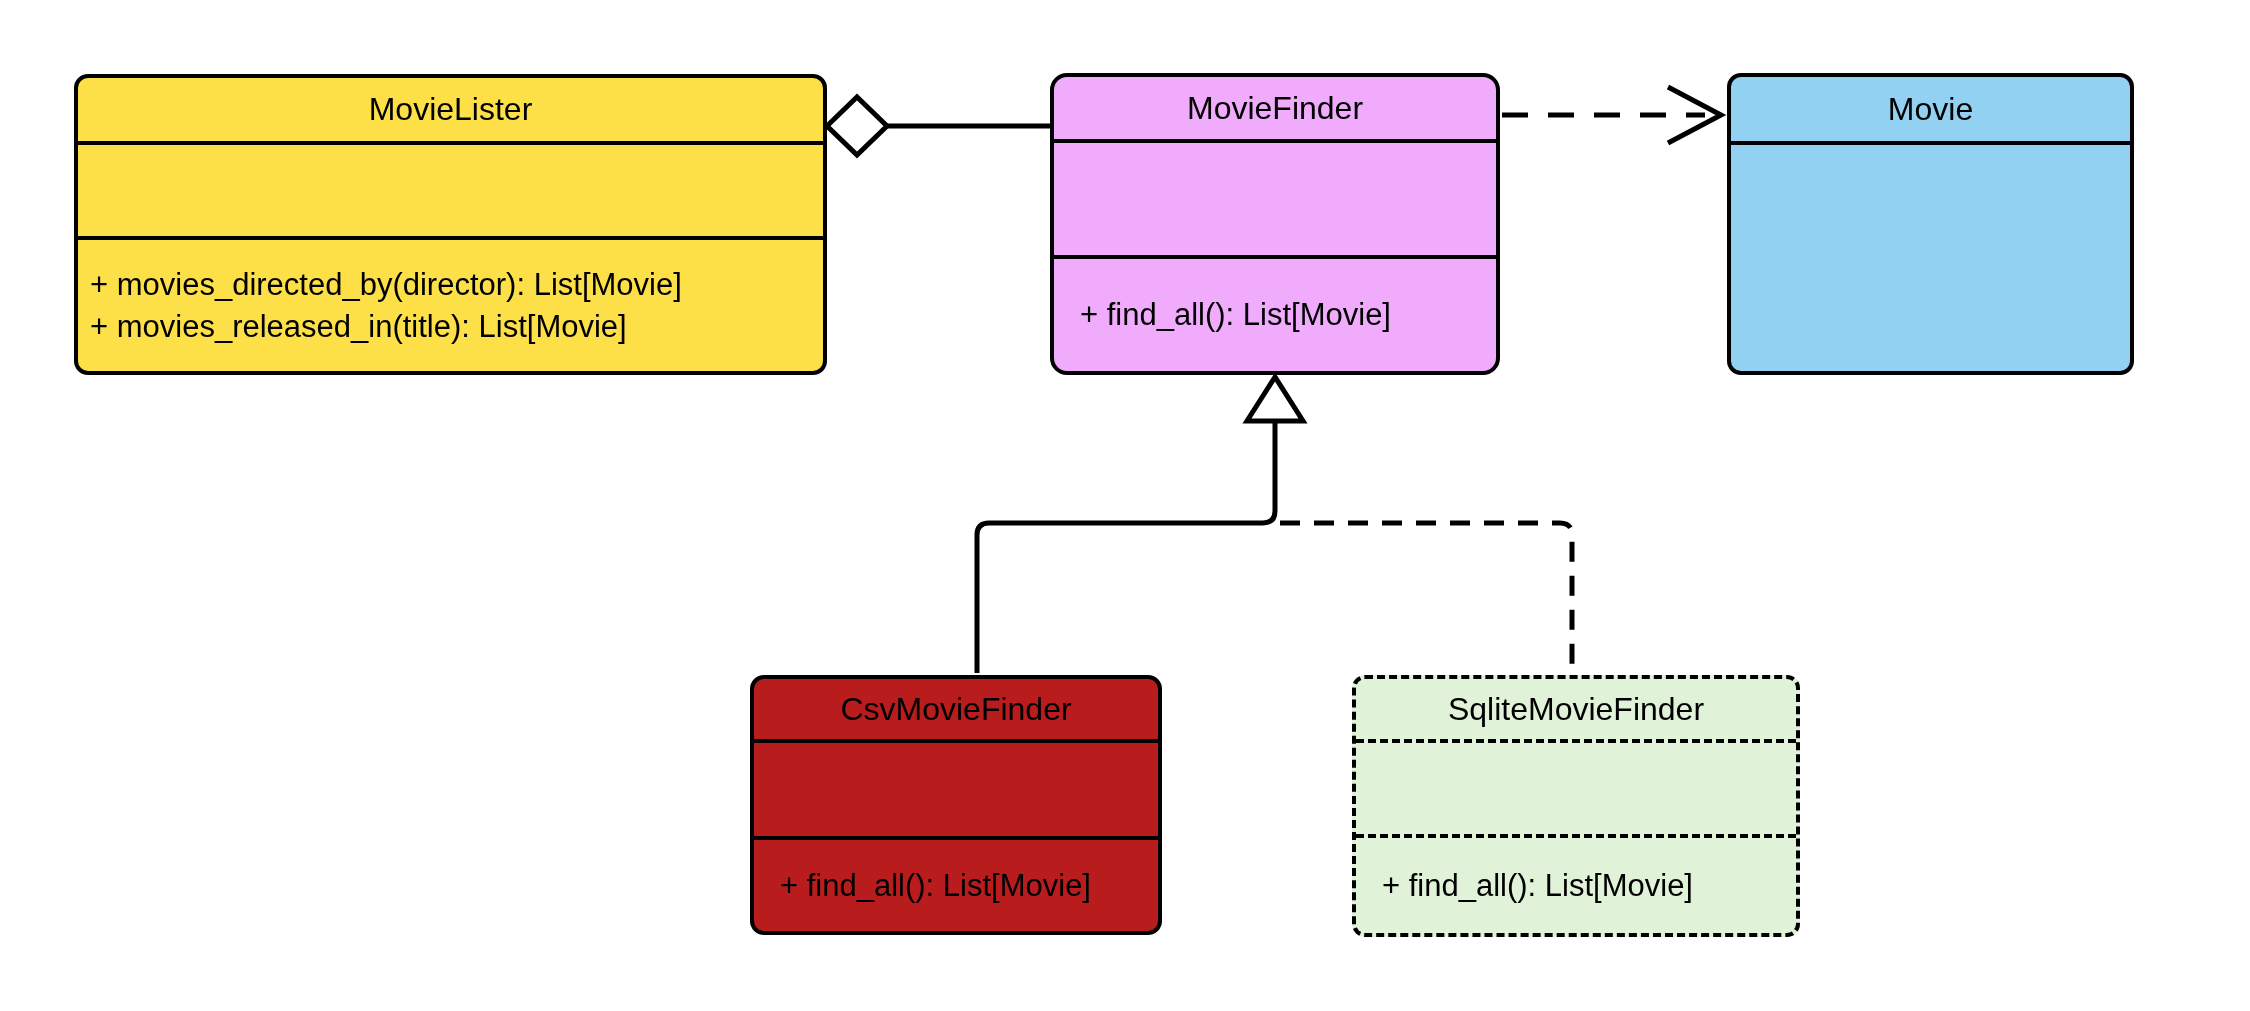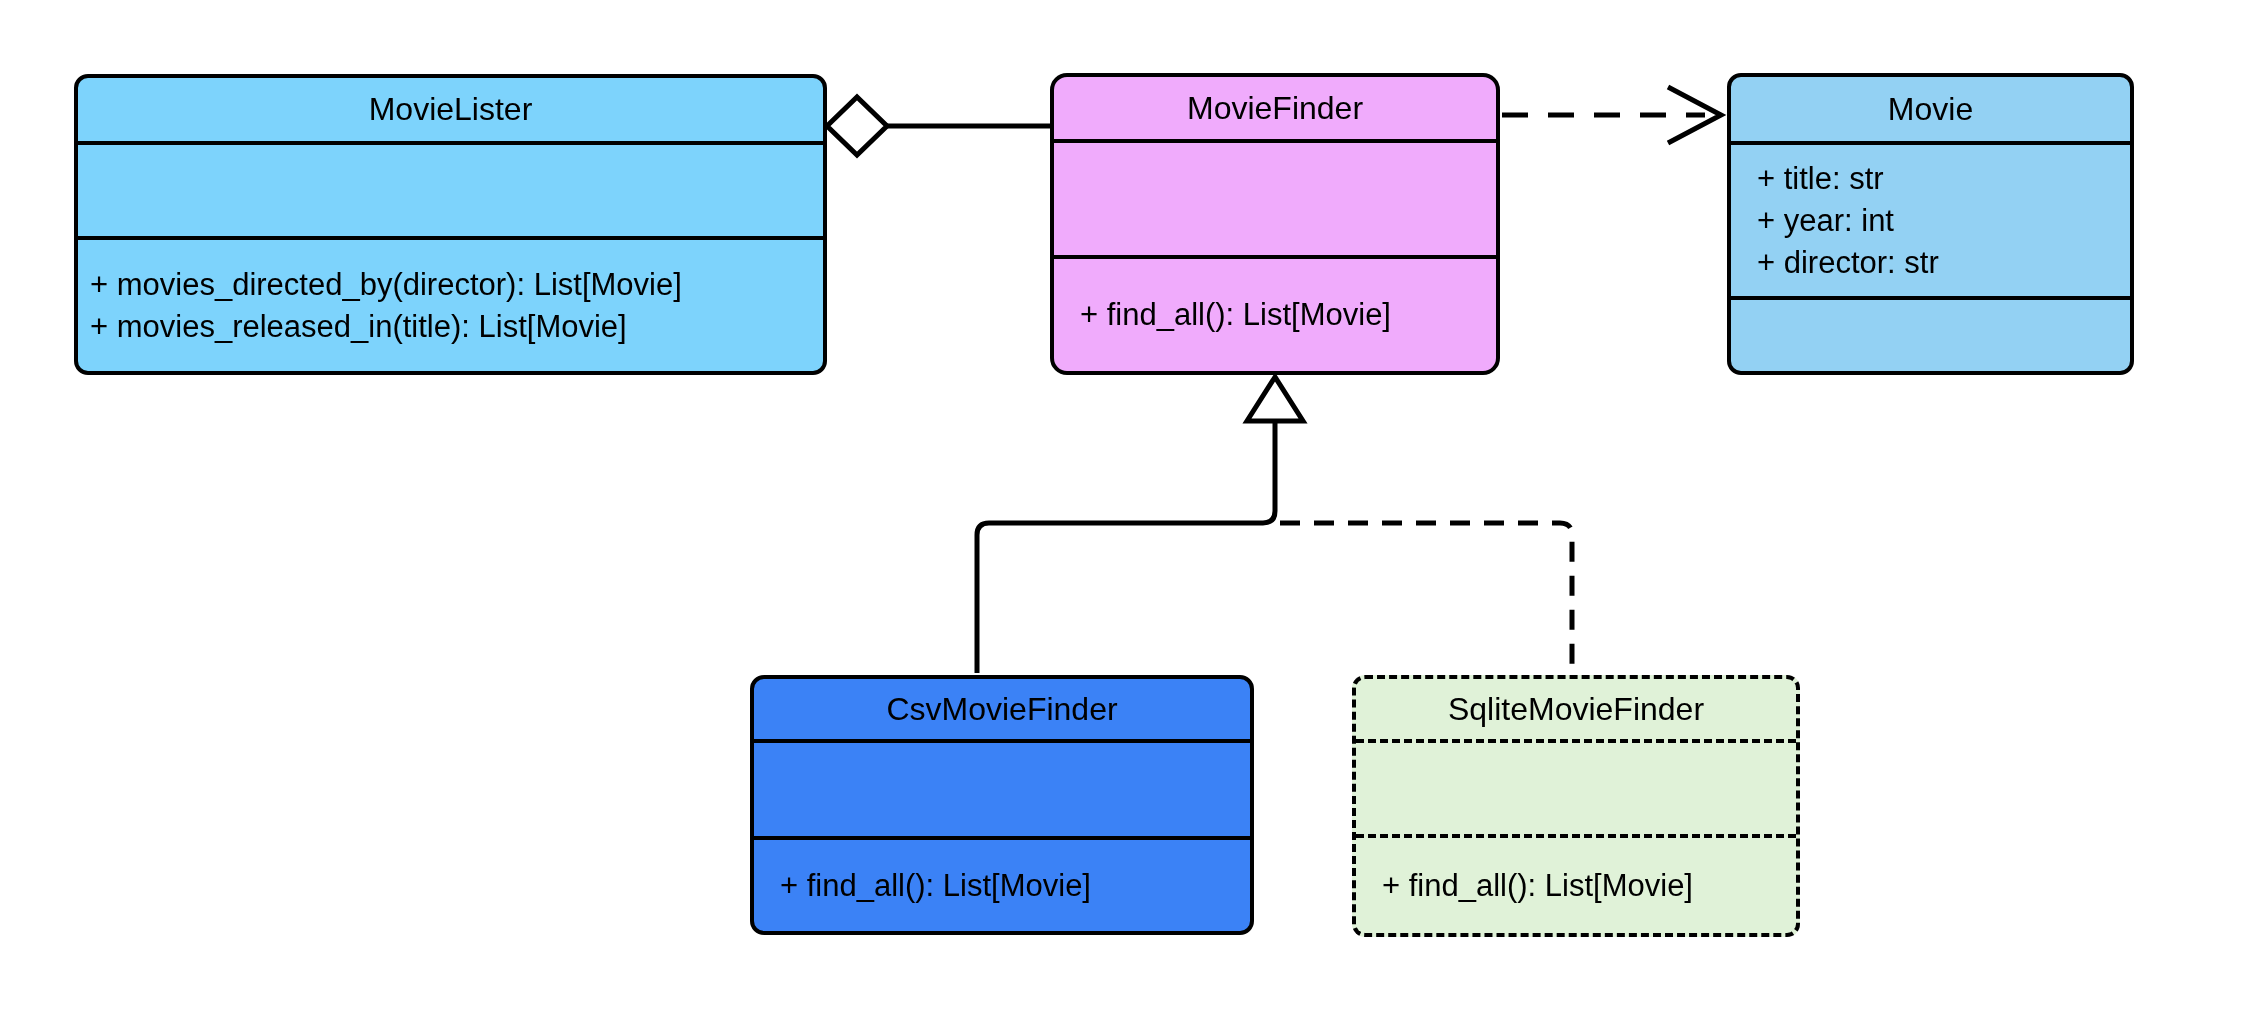--- a/index.html
+++ b/index.html
@@ -48,36 +48,36 @@
     align-items: flex-start;
     padding-left: 26px;
     padding-right: 10px;
     font-size: 31px;
   }
   .member-line {
     line-height: 42px;
     white-space: nowrap;
   }
   
-  #movie-lister   { left: 74px;   top: 74px;  width: 753px; height: 301px; background: #7dd3fc; }
+  #movie-lister   { left: 74px;   top: 74px;  width: 753px; height: 301px; background: #fde047; }
   #movie-lister .header  { height: 67px; }
   #movie-lister .attrs   { height: 95px; }
   #movie-lister .methods { flex: 1; padding-left: 12px; }
 
   #movie-finder   { left: 1050px; top: 73px;  width: 450px; height: 302px; background: #f0abfc; border-radius: 17px; }
   #movie-finder .header  { height: 66px; }
   #movie-finder .attrs   { height: 116px; }
   #movie-finder .methods { flex: 1; }
 
   #movie          { left: 1727px; top: 73px;  width: 407px; height: 302px; background: #93D1F3; }
   #movie .header  { height: 68px; }
   #movie .attrs   { height: 155px; }
   #movie .methods { flex: 1; }
 
-  #csv-movie-finder { left: 750px; top: 675px; width: 504px; height: 260px; background: #3b82f6; }
+  #csv-movie-finder { left: 750px; top: 675px; width: 412px; height: 260px; background: #b91c1c; }
   #csv-movie-finder .header  { height: 64px; }
   #csv-movie-finder .attrs   { height: 97px; }
   #csv-movie-finder .methods { flex: 1; }
 
   #sqlite-movie-finder { left: 1352px; top: 675px; width: 448px; height: 262px; background: #E0F2D8; }
   #sqlite-movie-finder .header  { height: 64px; }
   #sqlite-movie-finder .attrs   { height: 95px; }
   #sqlite-movie-finder .methods { flex: 1; }
 </style>
 </head>
@@ -126,25 +126,20 @@
     <div class="sec attrs divided"></div>
     <div class="sec members methods">
       <div class="member-line">+ find_all(): List[Movie]</div>
     </div>
   </div>
 
   <div class="uml-class" id="movie">
     <div class="sec header divided">
       <span>Movie</span>
     </div>
-    <div class="sec members attrs divided">
-      <div class="member-line">+ title: str</div>
-      <div class="member-line">+ year: int</div>
-      <div class="member-line">+ director: str</div>
-    </div>
     <div class="sec methods"></div>
   </div>
 
   <div class="uml-class" id="csv-movie-finder">
     <div class="sec header divided">
       <span>CsvMovieFinder</span>
     </div>
     <div class="sec attrs divided"></div>
     <div class="sec members methods">
       <div class="member-line">+ find_all(): List[Movie]</div>

